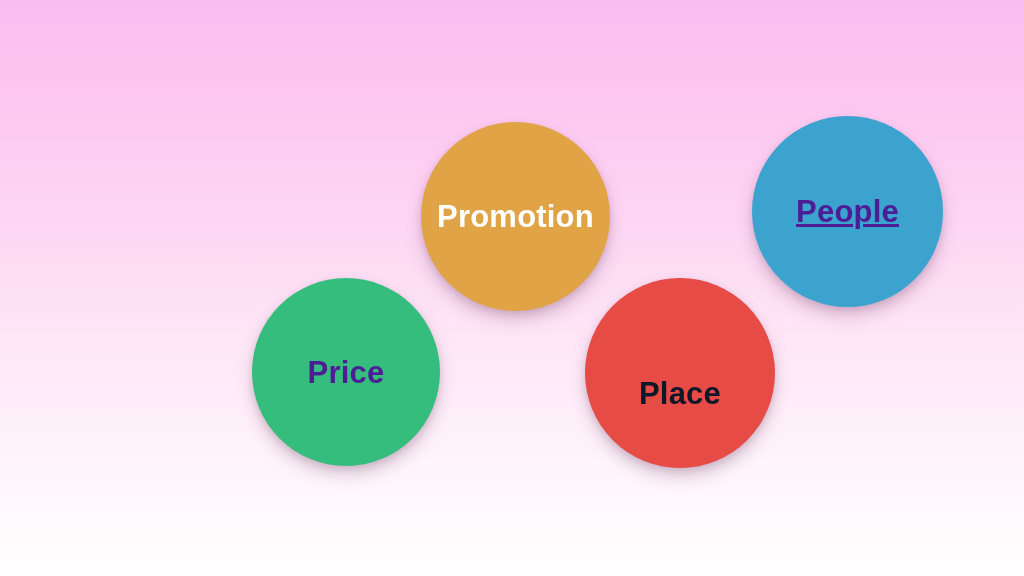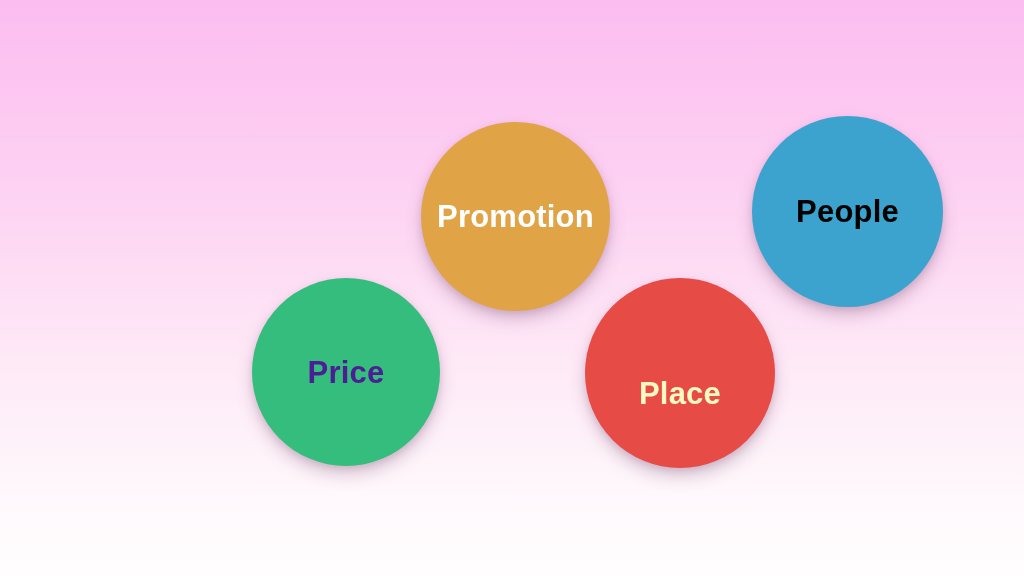--- a/index.html
+++ b/index.html
@@ -64,19 +64,19 @@
 
   <div class="circle" style="left: 252px; top: 278px; width: 188px; height: 188px; background: rgb(53, 189, 125);">
     <span class="circle-label" style="color: #4c1d95;">Price</span>
   </div>
 
   <div class="circle" style="left: 421px; top: 122px; width: 189px; height: 189px; background: rgb(224, 164, 71);">
     <span class="circle-label" style="color: rgb(255, 255, 255);">Promotion</span>
   </div>
 
   <div class="circle" style="left: 585px; top: 278px; width: 190px; height: 190px; background: rgb(230, 75, 69);">
-    <span class="circle-label" style="color: #fef9c3; margin-top: 40px;">Place</span>
+    <span class="circle-label" style="color: #0f172a; margin-top: 40px;">Place</span>
   </div>
 
   <div class="circle" style="left: 752px; top: 116px; width: 191px; height: 191px; background: rgb(59, 163, 206);">
-    <span class="circle-label" style="color: #000000;">People</span>
+    <span class="circle-label" style="color: #4c1d95; text-decoration: underline;">People</span>
   </div>
 </div>
 
 </body></html>

